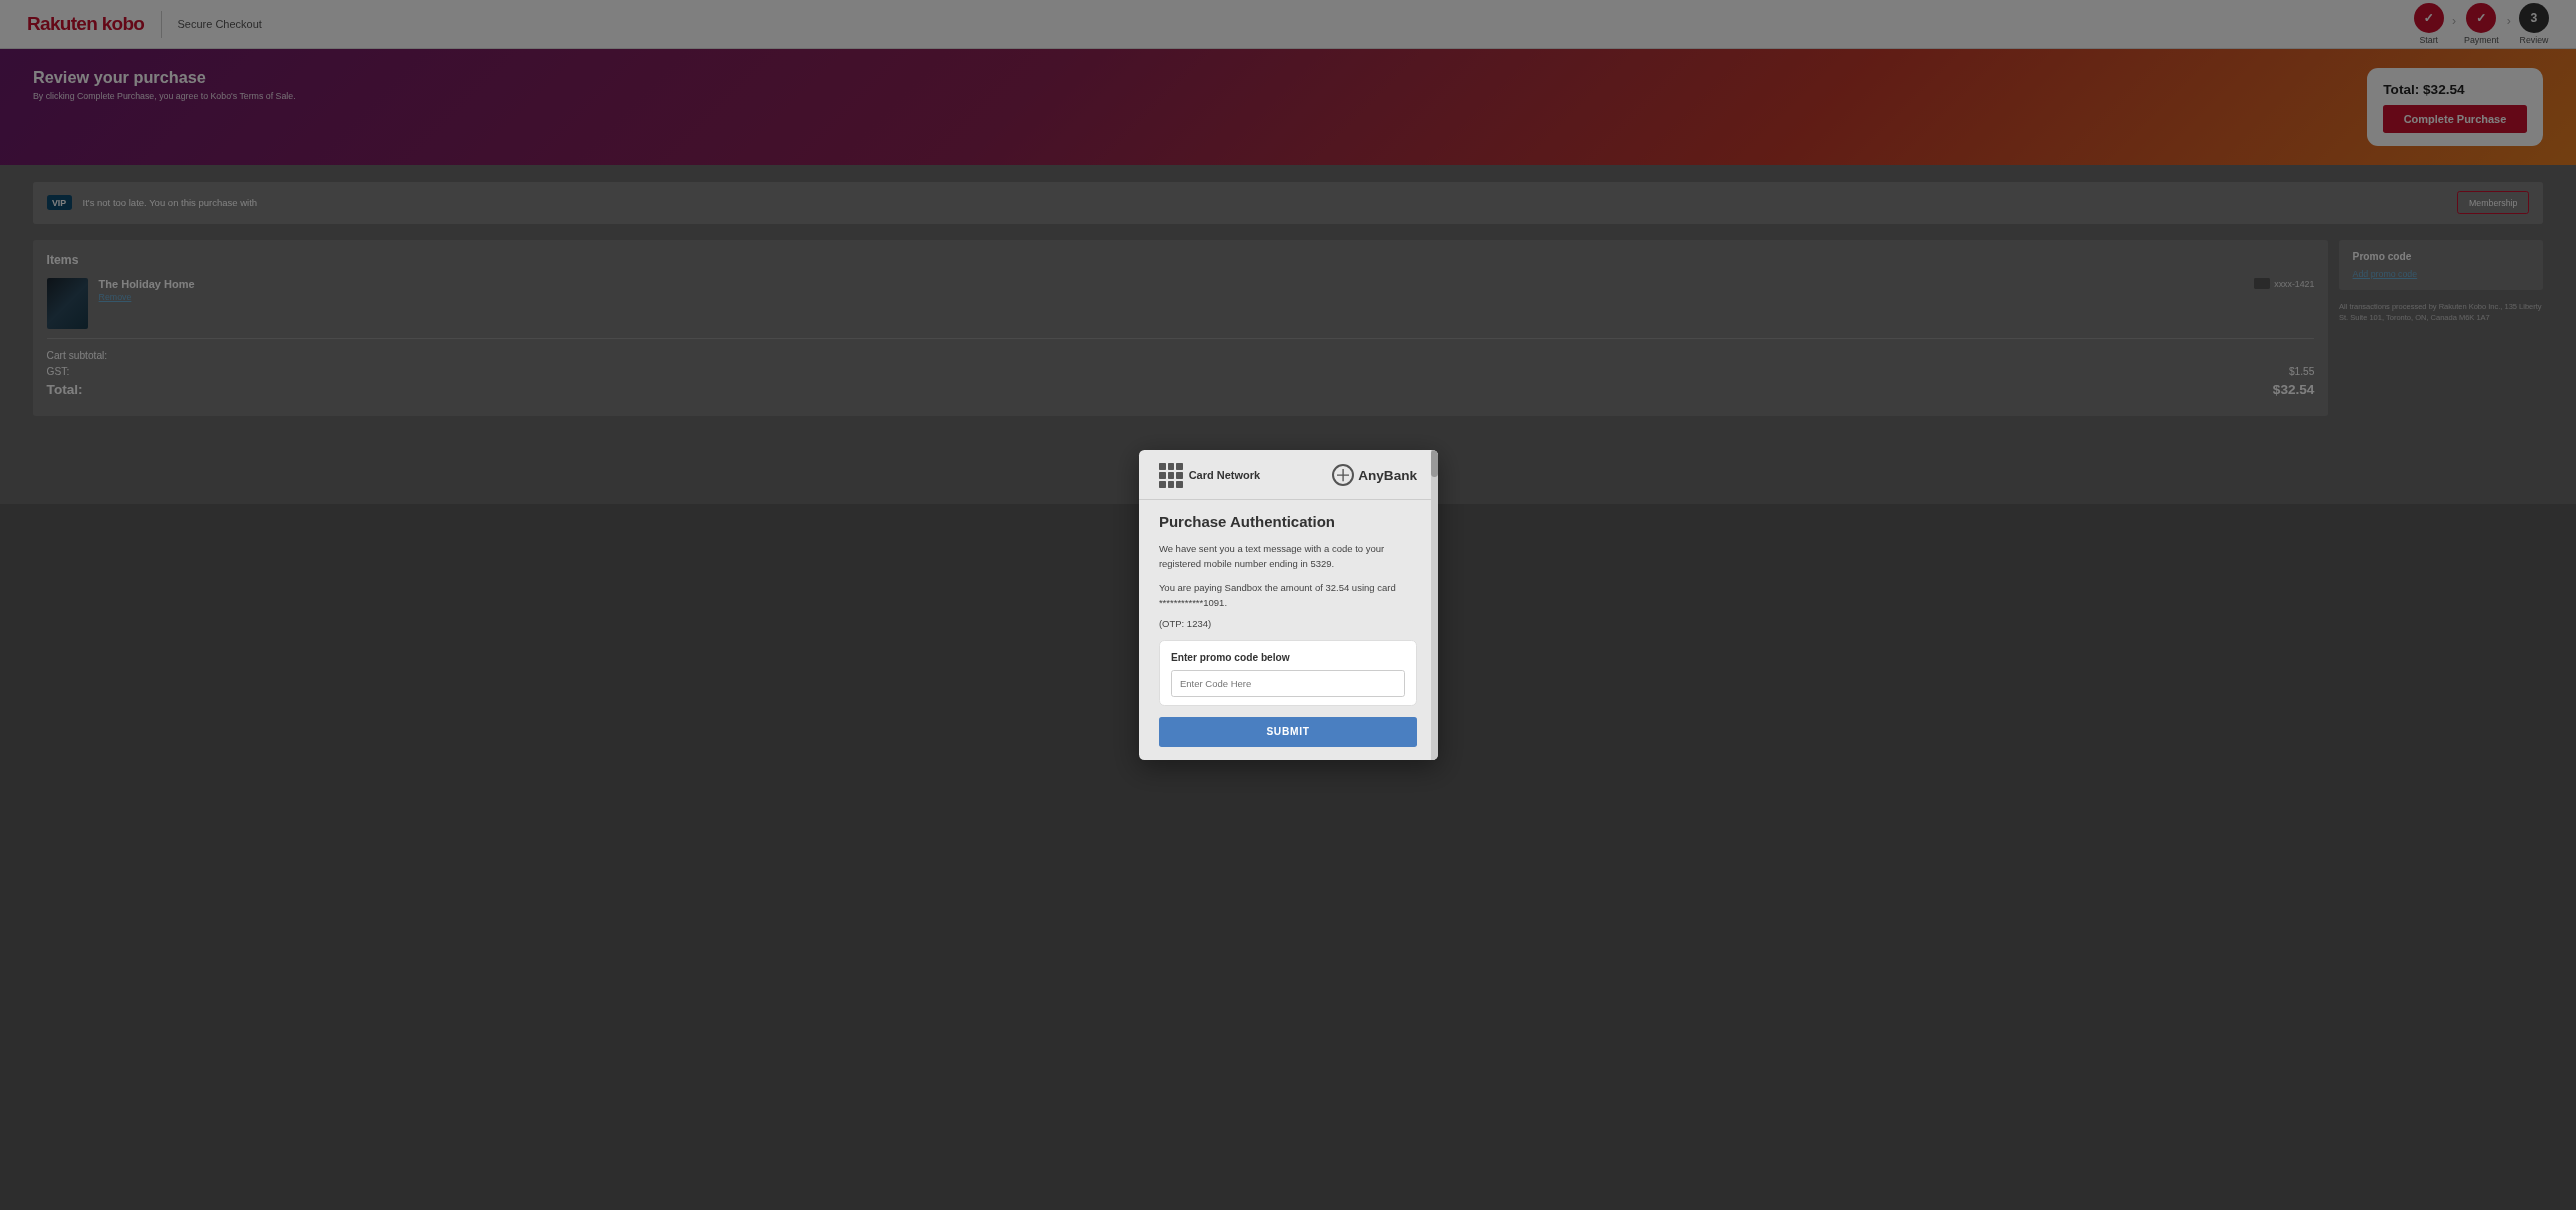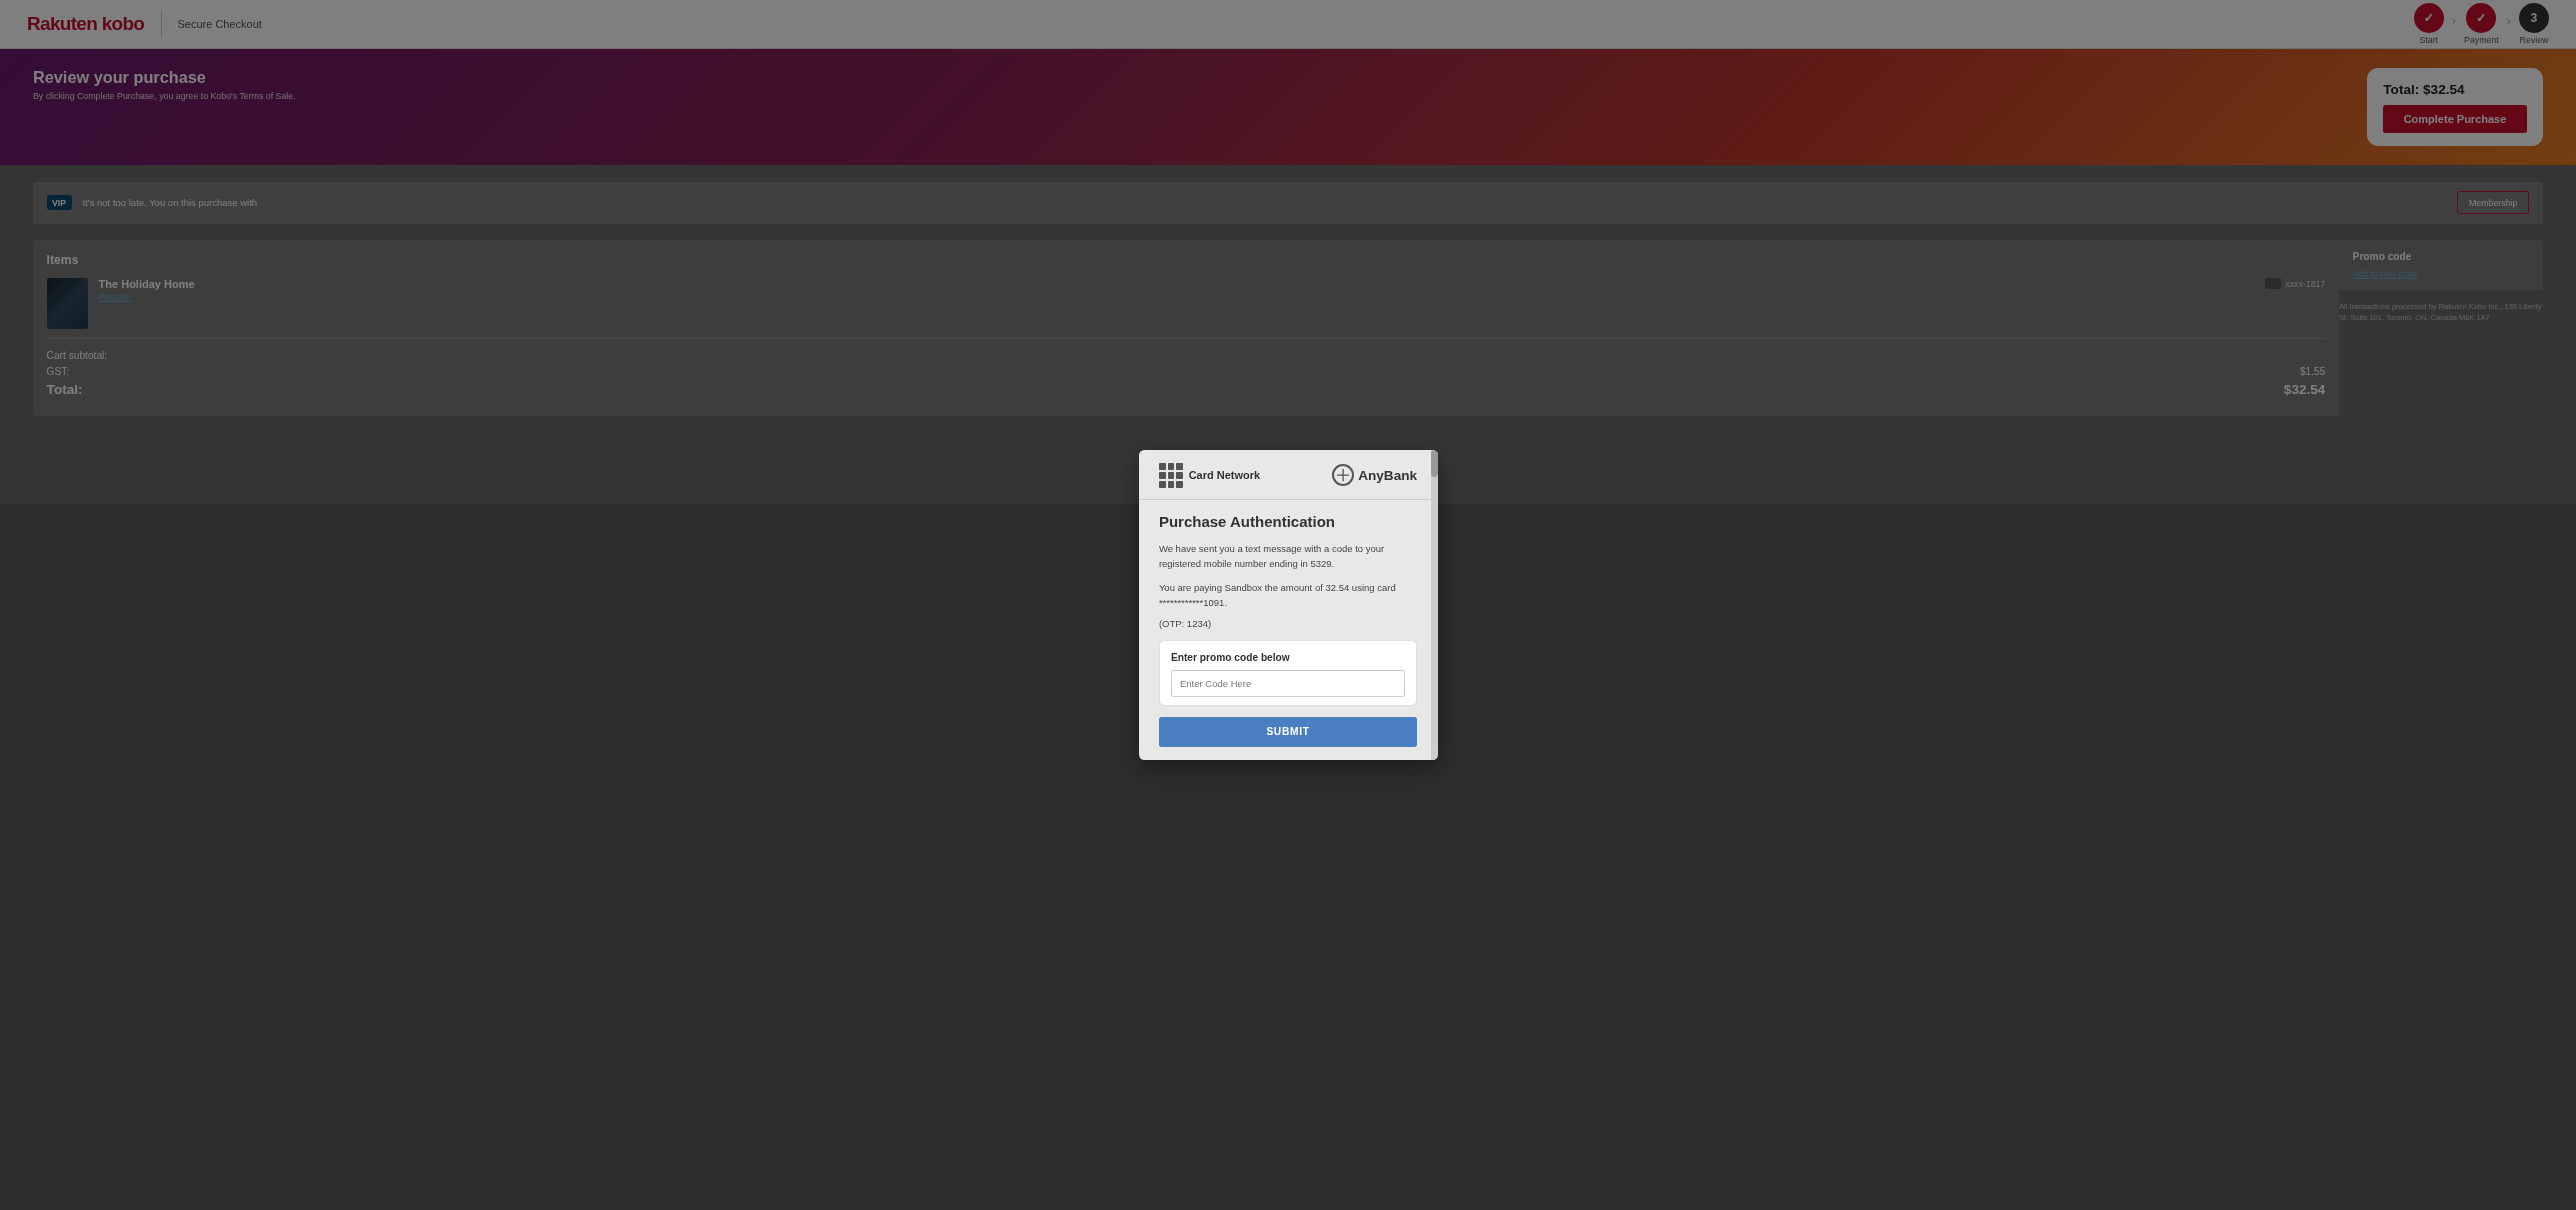--- a/index.html
+++ b/index.html
@@ -244,21 +244,21 @@
     }
     .totals-row.total-final {
       font-size: 13.6px;
       font-weight: bold;
       margin-top: 5.4px;
     }
 
     
     .two-col {
       display: flex;
-      gap: 0;
+      gap: 11px;
     }
     .left-col { flex: 1; }
     .right-col { width: 204px; }
     .promo-section {
       background: rgba(255,255,255,0.1);
       border-radius: 2.7px;
       padding: 11px 13.6px;
       color: #fff;
     }
     .promo-title {
@@ -481,21 +481,21 @@
         <div class="item-row">
           <div class="item-cover">
             <div class="item-cover-inner"></div>
           </div>
           <div class="item-info">
             <div class="item-title">The Holiday Home</div>
             <button class="item-remove">Remove</button>
           </div>
           <div class="item-card">
             <span class="card-icon-small"></span>
-            <span>xxxx-1817</span>
+            <span>xxxx-1421</span>
           </div>
         </div>
 
         <div class="totals-section">
           <div class="totals-row">
             <span>Cart subtotal:</span>
           </div>
           <div class="totals-row">
             <span>GST:</span>
             <span>$1.55</span>

